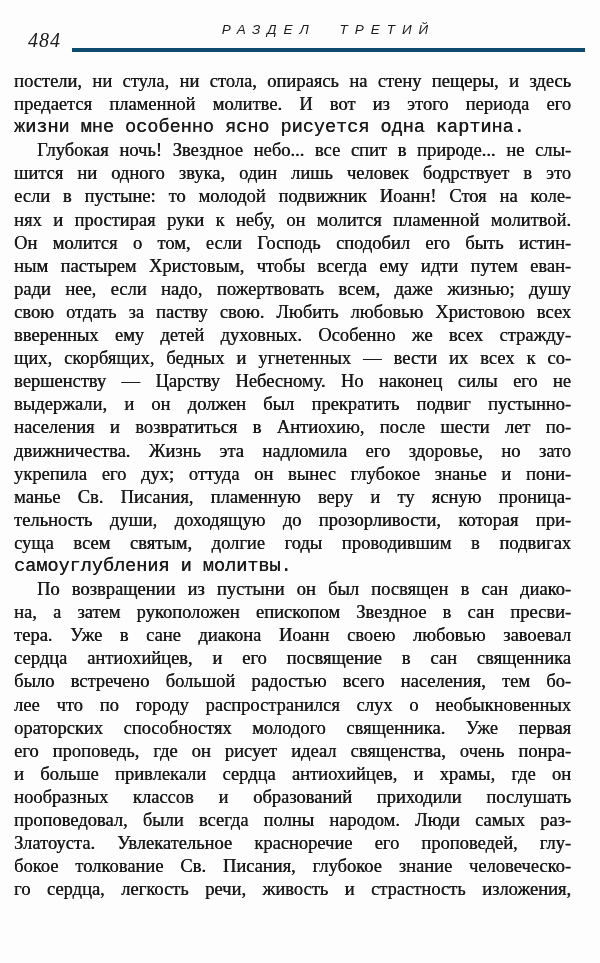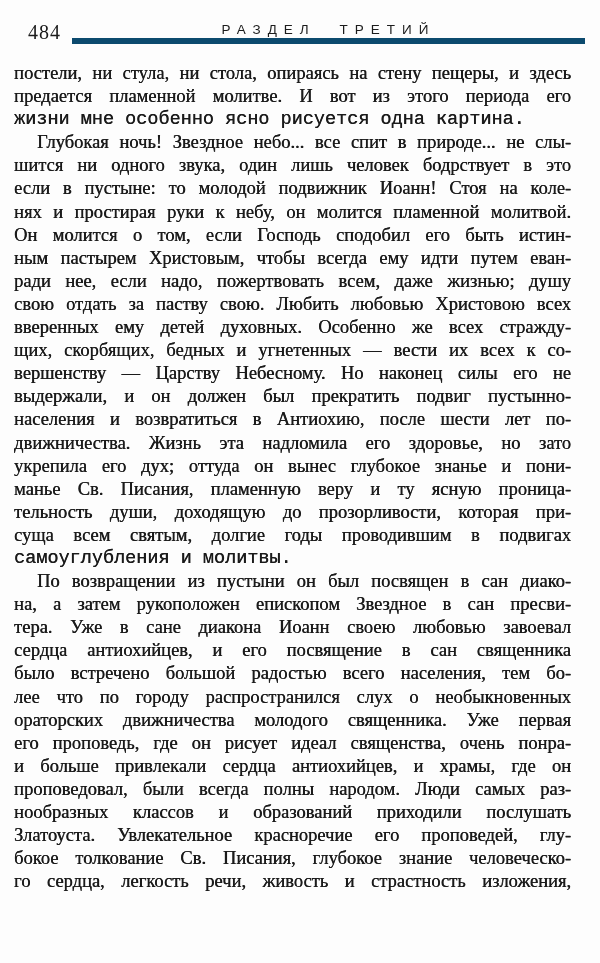--- a/index.html
+++ b/index.html
@@ -10,33 +10,34 @@
     background: #fdfdfd;
     color: #1b1b1b;
     overflow: hidden;
     font-family: "Liberation Serif", serif;
   }
   
   .page-header {
     display: flex;
     align-items: flex-end;
     margin: 20px 15px 0 28px;
+    font-style: italic;
   }
   .page-number {
     font-size: 20px;
     line-height: 24px;
     letter-spacing: 1px;
     flex: 0 0 auto;
   }
   .header-rule-wrap {
     flex: 1 1 auto;
     margin-left: 11px;
-    border-bottom: 6px solid #0c4a6e;
+    border-bottom: 4px solid #0c4a6e;
     text-align: center;
-    padding-bottom: 0;
+    padding-bottom: 10px;
   }
   .running-title {
     font-family: "Liberation Sans", sans-serif;
     font-size: 13.5px;
     line-height: 15px;
     letter-spacing: 7px;
     word-spacing: 13px;
     white-space: nowrap;
     color: #1c1c1c;
   }
@@ -91,23 +92,23 @@
       <div class="line">манье Св. Писания, пламенную веру и ту ясную проница-</div>
       <div class="line">тельность души, доходящую до прозорливости, которая при-</div>
       <div class="line">суща всем святым, долгие годы проводившим в подвигах</div>
       <div class="line last">самоуглубления и молитвы.</div>
       <div class="line indent">По возвращении из пустыни он был посвящен в сан диако-</div>
       <div class="line">на, а затем рукоположен епископом Звездное в сан пресви-</div>
       <div class="line">тера. Уже в сане диакона Иоанн своею любовью завоевал</div>
       <div class="line">сердца антиохийцев, и его посвящение в сан священника</div>
       <div class="line">было встречено большой радостью всего населения, тем бо-</div>
       <div class="line">лее что по городу распространился слух о необыкновенных</div>
-      <div class="line">ораторских движничества молодого священника. Уже первая</div>
+      <div class="line">ораторских способностях молодого священника. Уже первая</div>
       <div class="line">его проповедь, где он рисует идеал священства, очень понра-</div>
       <div class="line">и больше привлекали сердца антиохийцев, и храмы, где он</div>
+      <div class="line">нообразных классов и образований приходили послушать</div>
       <div class="line">проповедовал, были всегда полны народом. Люди самых раз-</div>
-      <div class="line">нообразных классов и образований приходили послушать</div>
       <div class="line">Златоуста. Увлекательное красноречие его проповедей, глу-</div>
       <div class="line">бокое толкование Св. Писания, глубокое знание человеческо-</div>
       <div class="line">го сердца, легкость речи, живость и страстность изложения,</div>
     </main>
 
 </div>
 
 </body></html>

